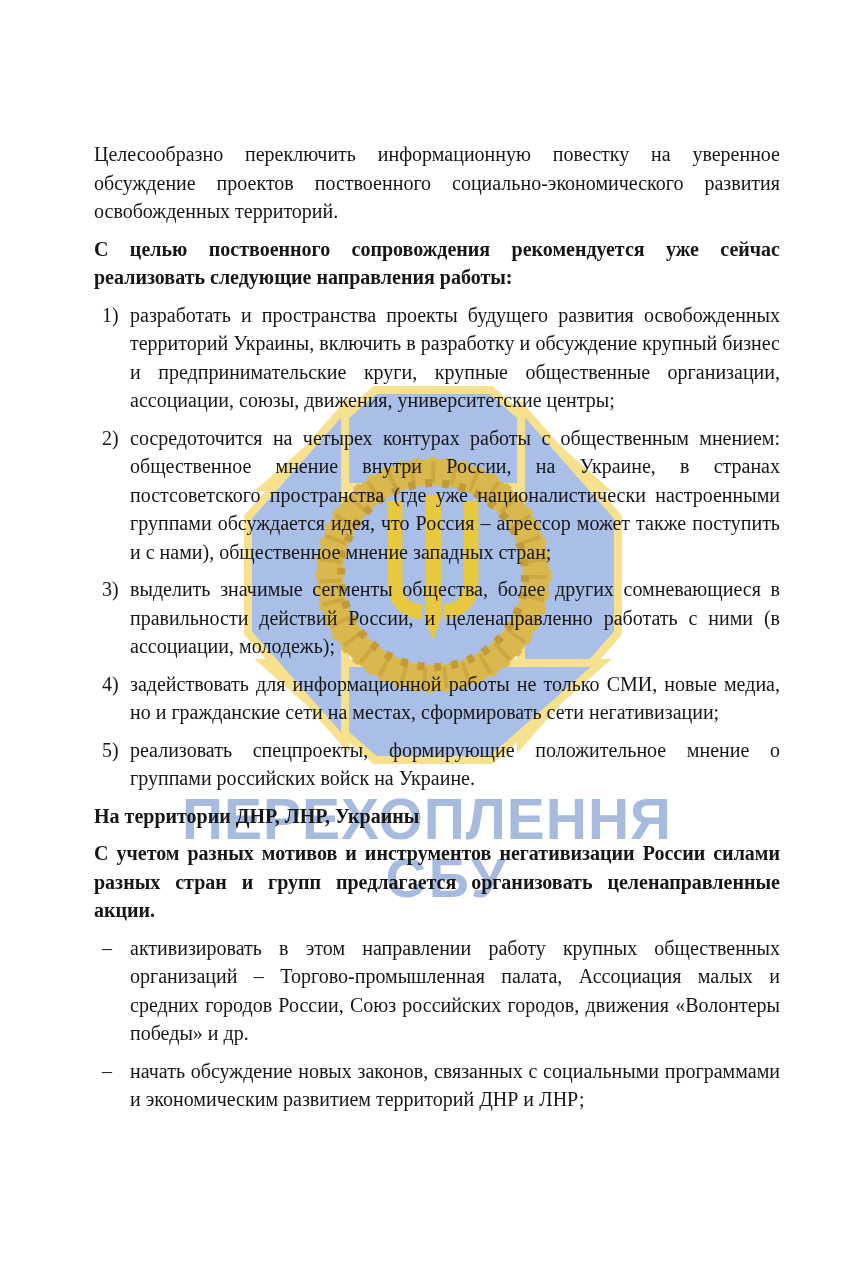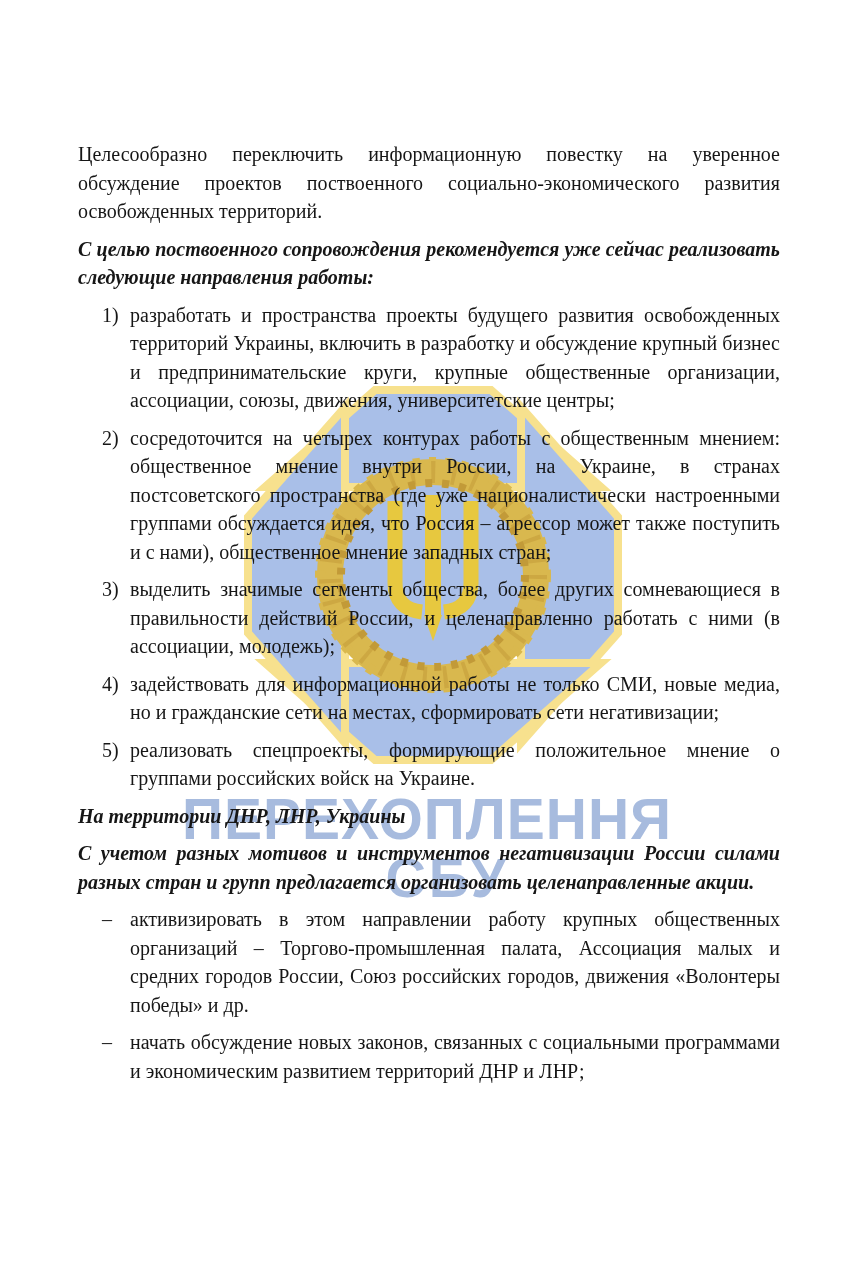--- a/index.html
+++ b/index.html
@@ -28,22 +28,22 @@
 
   
   .content {
     position:absolute; z-index:1;
     left:78px; top:140px;
     width:702px;
     font-size:20px;
     line-height:28.5px;
     text-align:justify;
   }
-  .para { margin:0 0 9px 0; }
-  .bold { font-weight:bold;font-style:italic; }
+  .para { margin:0 0 9px 16px; }
+  .bold { font-weight:bold; }
   .list { margin-left:24px; }
   .li { display:flex; margin:0 0 9px 0; }
   .li .marker { flex:0 0 28px; text-align:left; }
   .li .text { flex:1 1 auto; text-align:justify; }
 </style>
 </head>
 <body>
 
 <div class="page">
 

